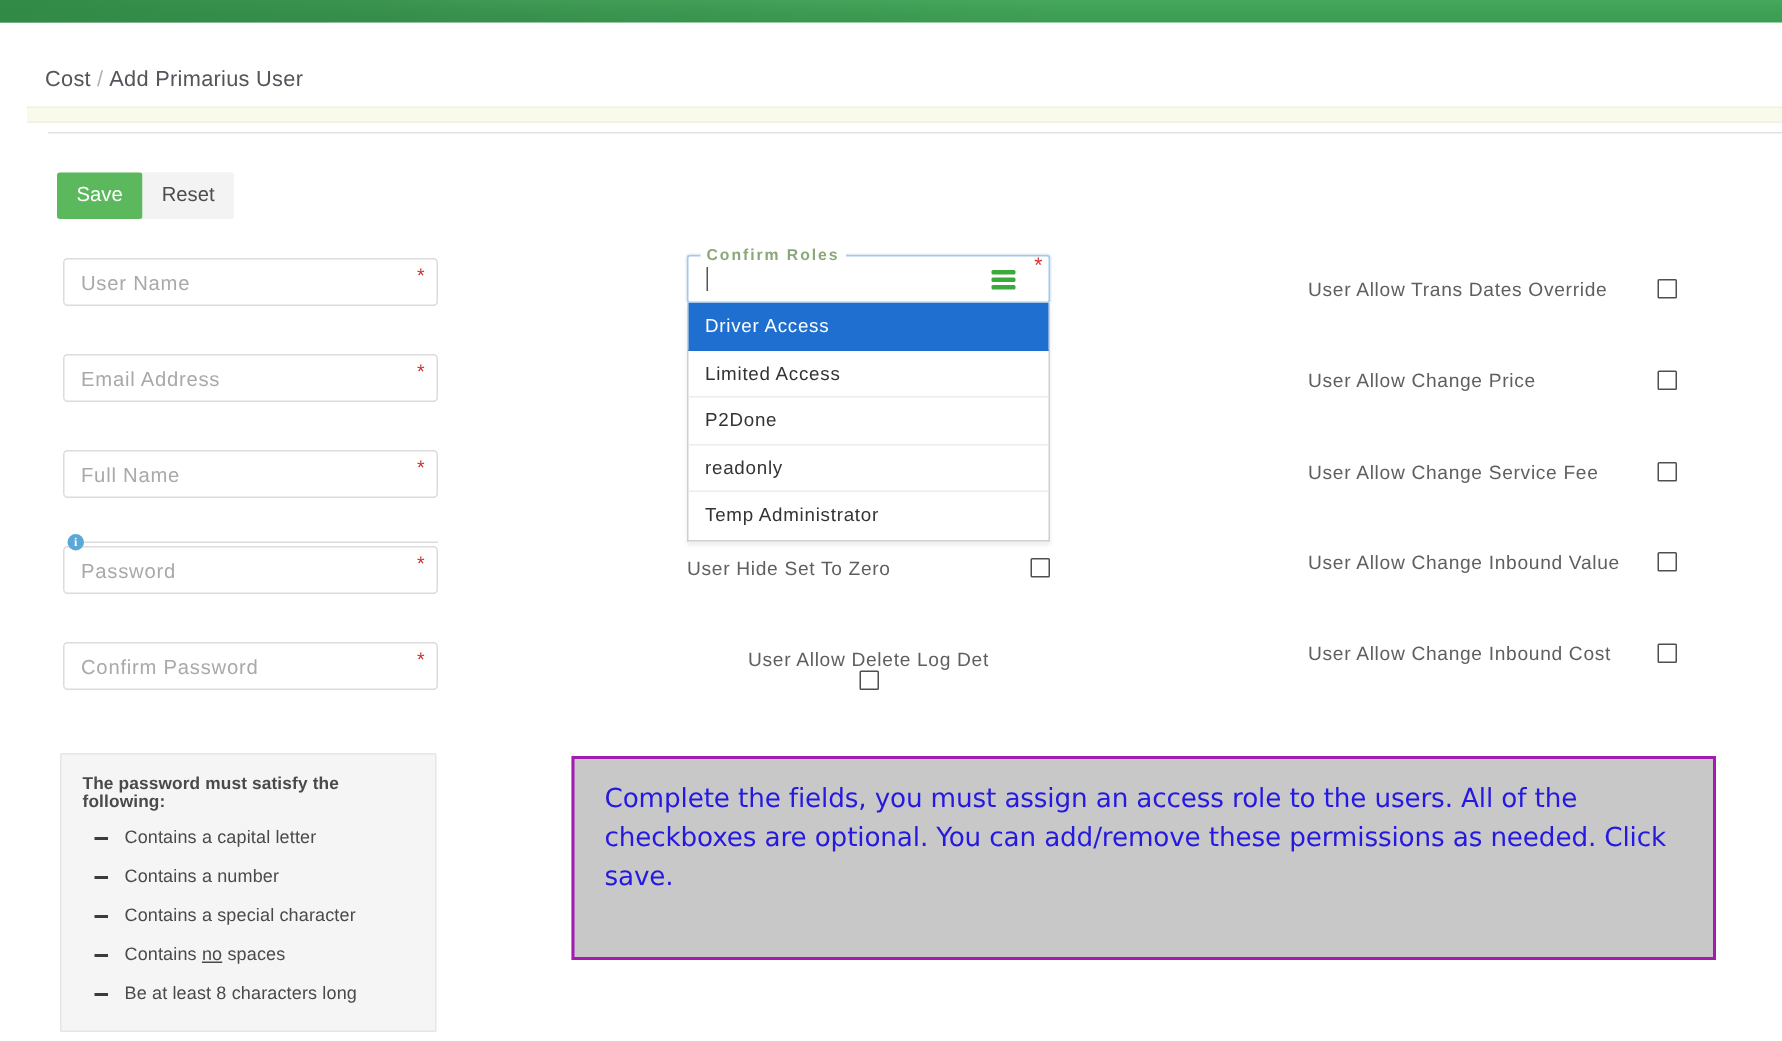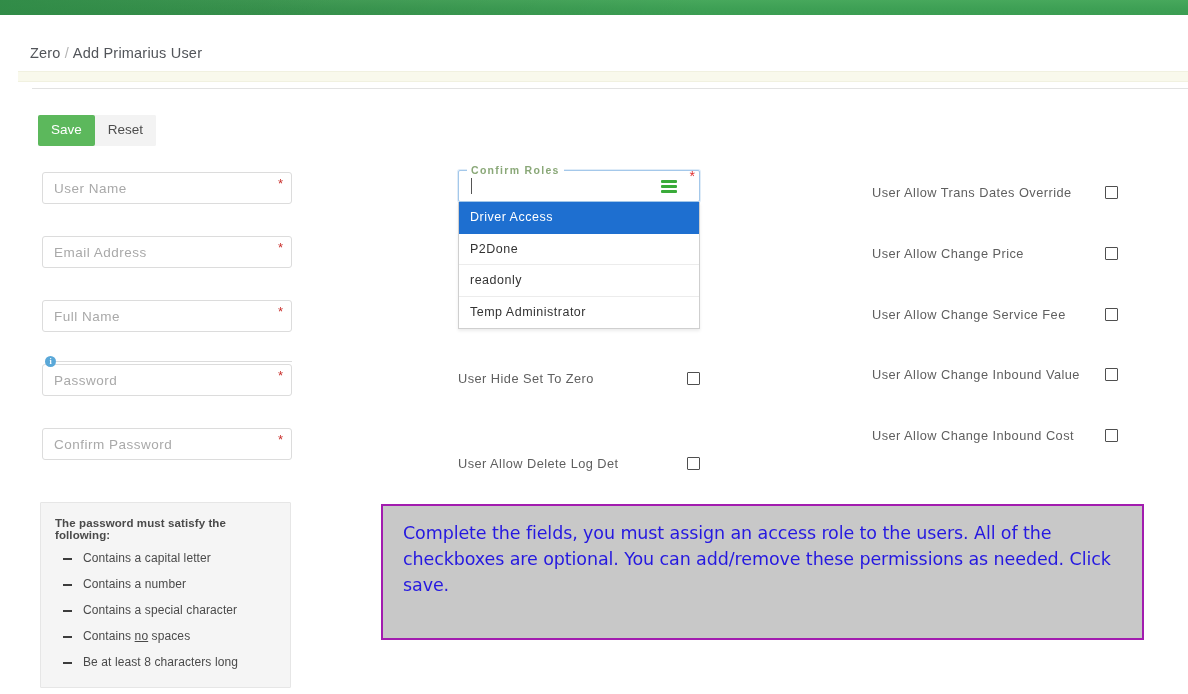--- a/index.html
+++ b/index.html
@@ -314,21 +314,21 @@
   }
 </style>
 </head>
 <body>
 
 <div id="topbar">
   <div class="streak"></div>
 </div>
 
 <div id="breadcrumb">
-  <span class="crumb-link">Zero</span><span class="crumb-sep">/</span><span class="crumb-current">Add Primarius User</span>
+  <span class="crumb-link">Cost</span><span class="crumb-sep">/</span><span class="crumb-current">Add Primarius User</span>
 </div>
 
 <div id="yellow-rule"></div>
 <div id="gray-rule"></div>
 
 <div id="action-bar">
   <button class="btn btn-save">Save</button>
   <button class="btn btn-reset">Reset</button>
 </div>
 
@@ -376,31 +376,32 @@
     <span class="ar-caret"></span>
     <span class="ar-menu-icon">
         <i></i>
         <i></i>
         <i></i>
       </span>
     <span class="ar-req">*</span>
   </div>
   <div id="ar-list">
     <div class="ar-item selected">Driver Access</div>
+    <div class="ar-item">Limited Access</div>
     <div class="ar-item">P2Done</div>
     <div class="ar-item">readonly</div>
     <div class="ar-item">Temp Administrator</div>
   </div>
 </div>
 
 <div class="cbrow col-mid" style="top:371px;">
   <span class="cblabel">User Hide Set To Zero</span>
   <span class="cbbox"></span>
 </div>
-<div class="cbrow col-mid" style="top:456px;">
+<div class="cbrow col-mid" style="top:432px;flex-direction:column;">
   <span class="cblabel">User Allow Delete Log Det</span>
   <span class="cbbox"></span>
 </div>
 
 <div class="cbrow col-right" style="top:185px;">
   <span class="cblabel">User Allow Trans Dates Override</span>
   <span class="cbbox"></span>
 </div>
 <div class="cbrow col-right" style="top:246px;">
   <span class="cblabel">User Allow Change Price</span>

